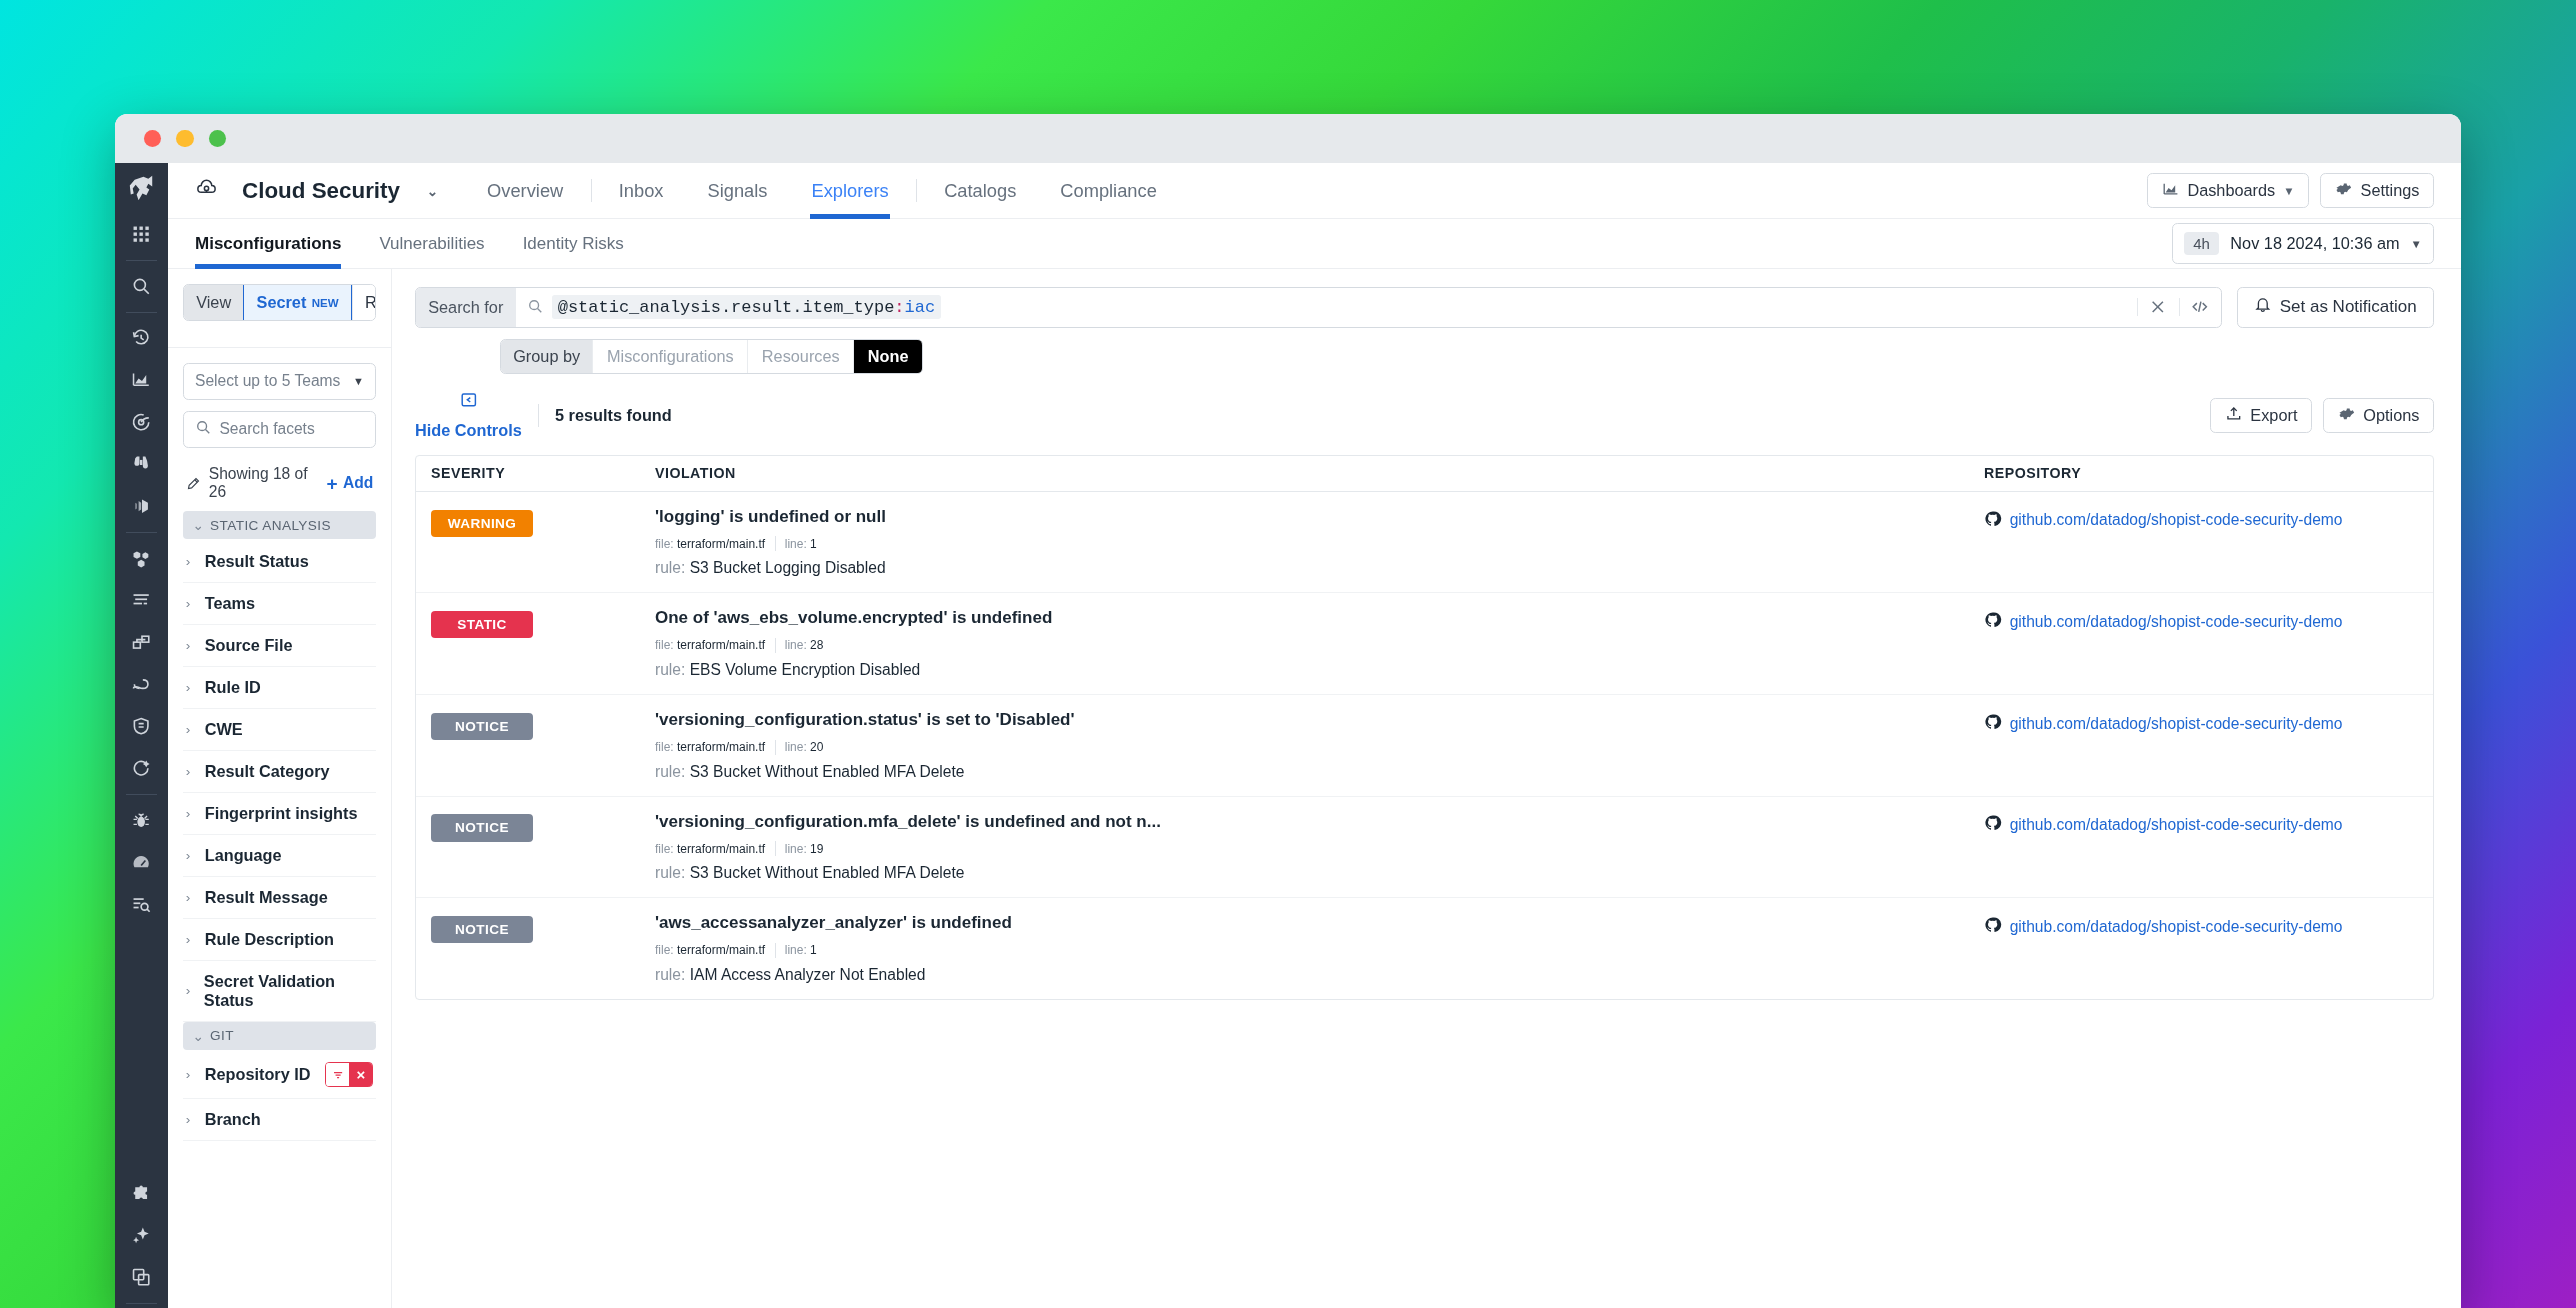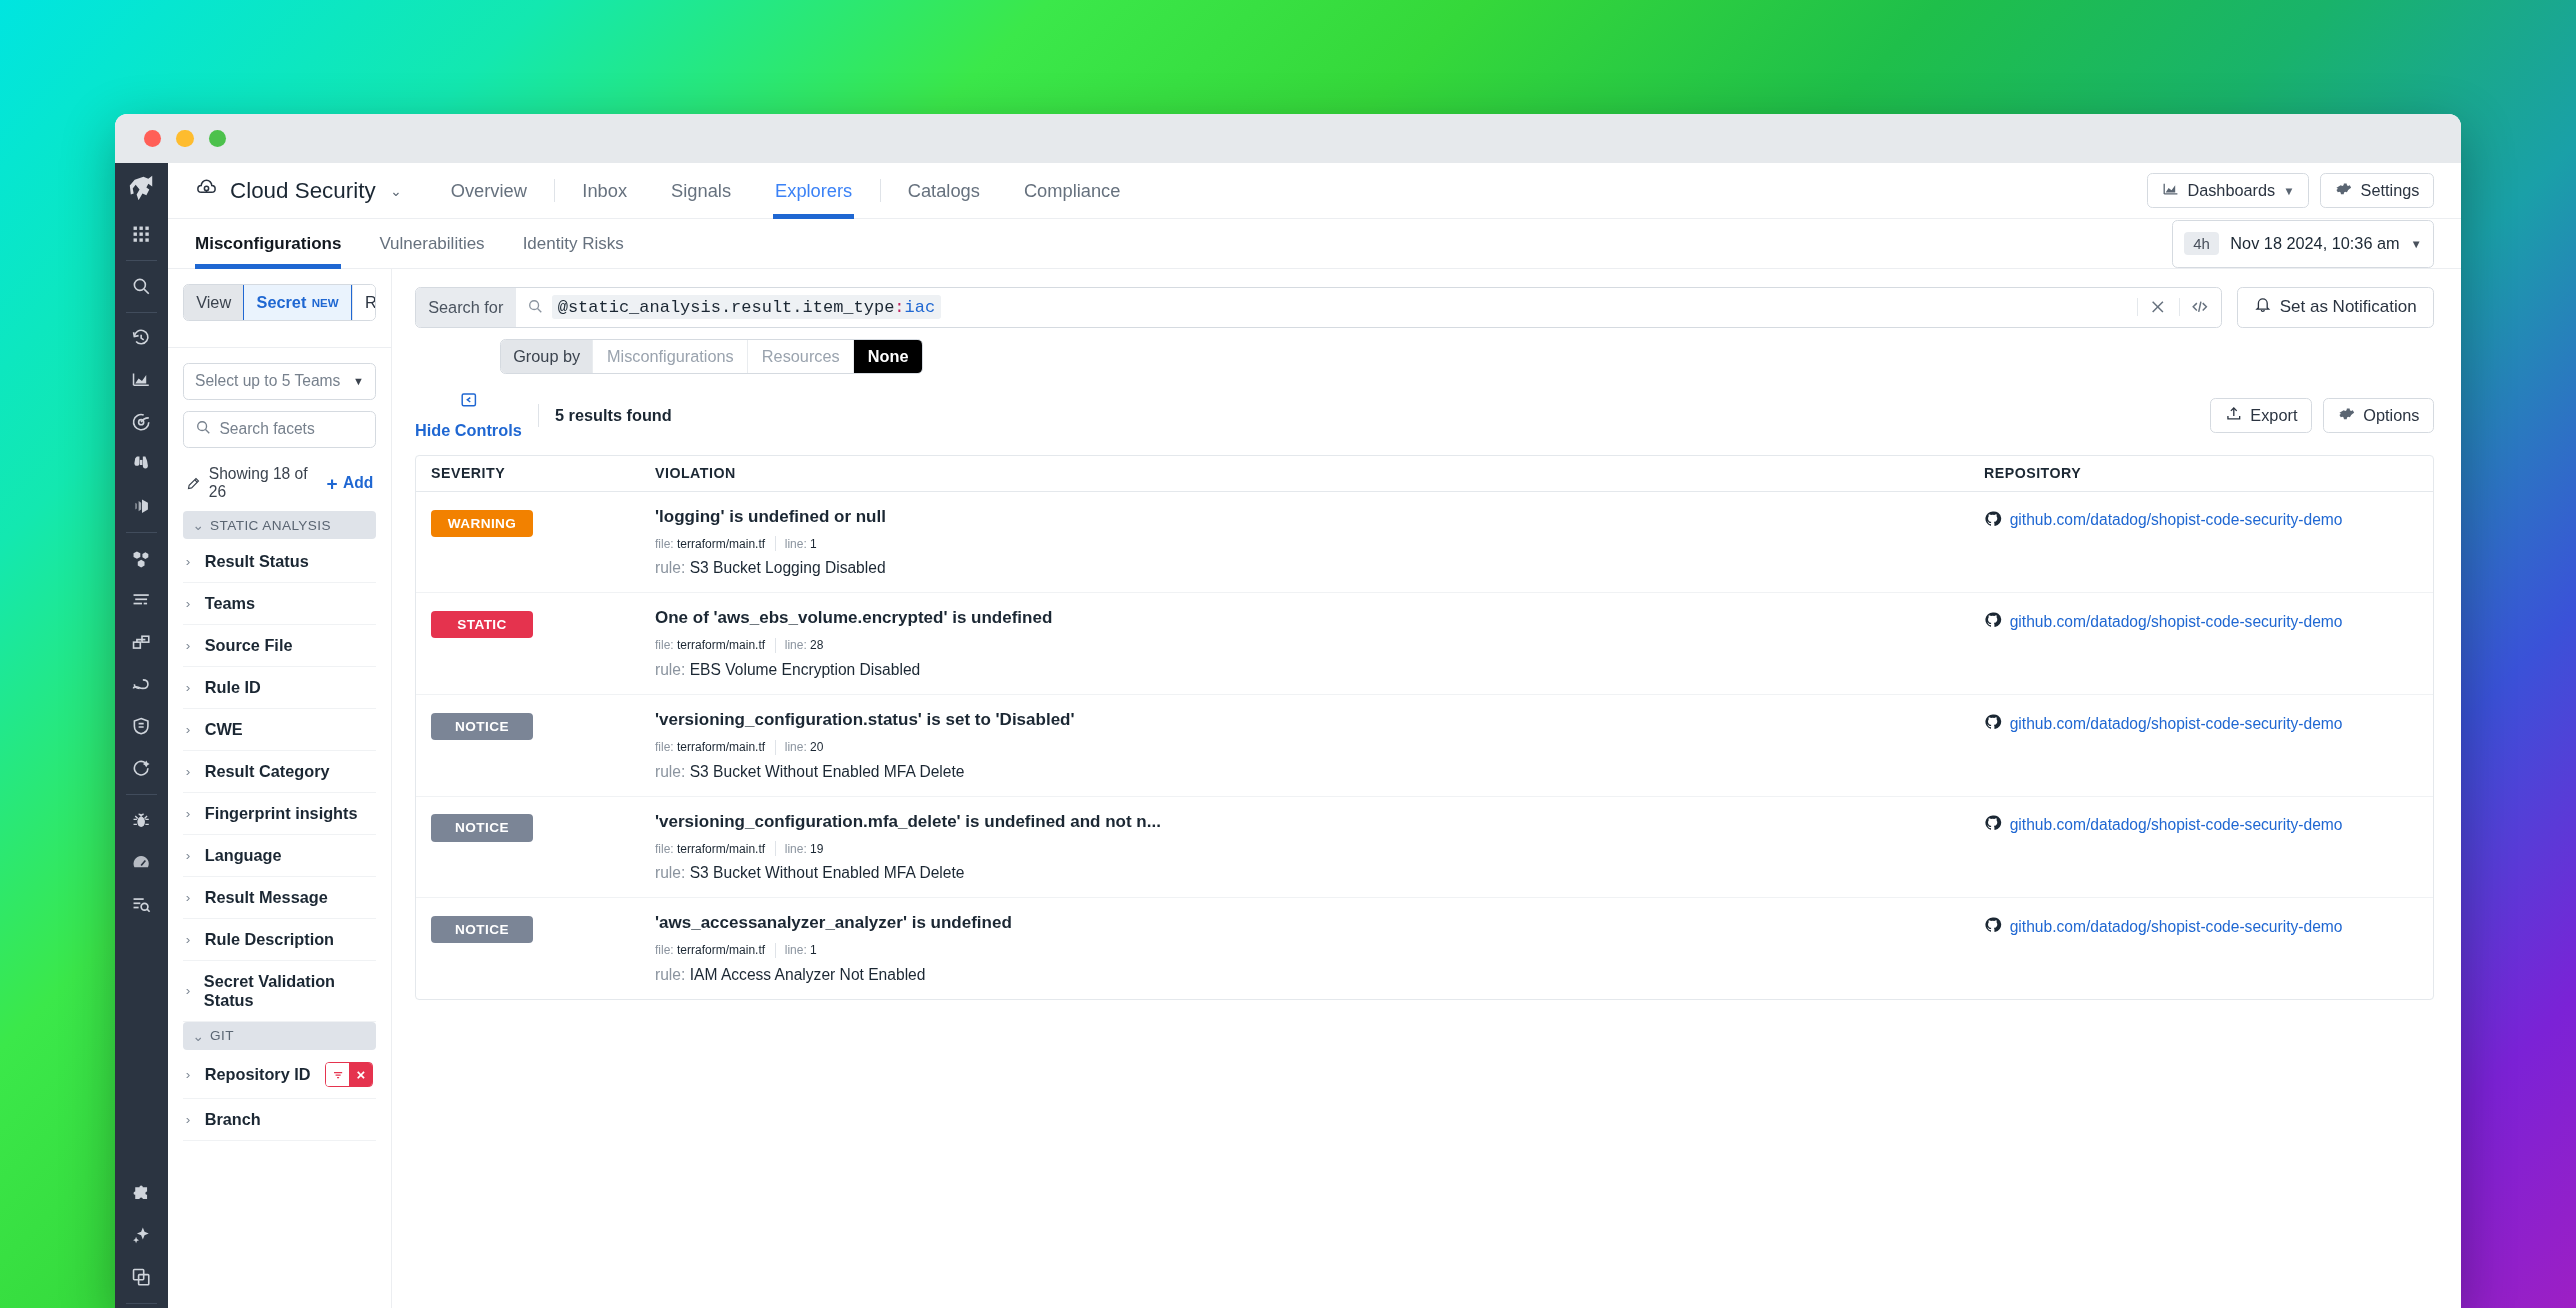--- a/index.html
+++ b/index.html
@@ -61,22 +61,22 @@
   
   .main { flex: 1; display: flex; flex-direction: column; min-width: 0; }
 
   
   .topnav {
     height: 56px; display: flex; align-items: center;
     padding: 0 27px 0 27px; border-bottom: 0.7px solid #eceef1;
     flex-shrink: 0;
   }
   .product {
-    display: flex; align-items: center; gap: 12px;
-    font-size: 22.4px; font-weight: 400; color: #1b2733; cursor: pointer;
+    display: flex; align-items: center; gap: 24px;
+    font-size: 22.4px; font-weight: 700; color: #1b2733; cursor: pointer;
     margin-right: 27px;
   }
   .product .cloudsec-icon svg { width: 23px; height: 23px; }
   .caret-sm { font-size: 13.6px; color: #5a6572; margin-left: 2.7px; }
 
   .navtabs { display: flex; align-items: center; gap: 0; }
   .navtab {
     font-size: 18.3px; color: #66717e; padding: 0 22px;
     cursor: pointer; position: relative; line-height: 56px; height: 56px;
   }
@@ -105,21 +105,21 @@
     font-size: 17px; color: #66717e; margin-right: 38px;
     cursor: pointer; position: relative; height: 50px; line-height: 50px;
   }
   .subtab.active { color: #12181f; font-weight: 700; }
   .subtab.active::after {
     content: ''; position: absolute; left: 0; right: 0; bottom: 0;
     height: 4.1px; background: #1f67d2;
   }
   .timepicker {
     margin-left: auto; display: flex; align-items: center; gap: 11px;
-    border: 0.7px solid #d5dae0; border-radius: 5.4px; height: 48px;
+    border: 0.7px solid #d5dae0; border-radius: 5.4px; height: 41px;
     padding: 0 11px; cursor: pointer; justify-content: center;
   }
   .time-badge {
     background: #e8ebef; color: #49515c; font-size: 15px;
     padding: 3.4px 9.5px; border-radius: 4.1px;
   }
   .time-text { font-size: 16.3px; color: #1b2733; }
   .time-caret { color: #49515c; font-size: 11.5px; }
 
   

